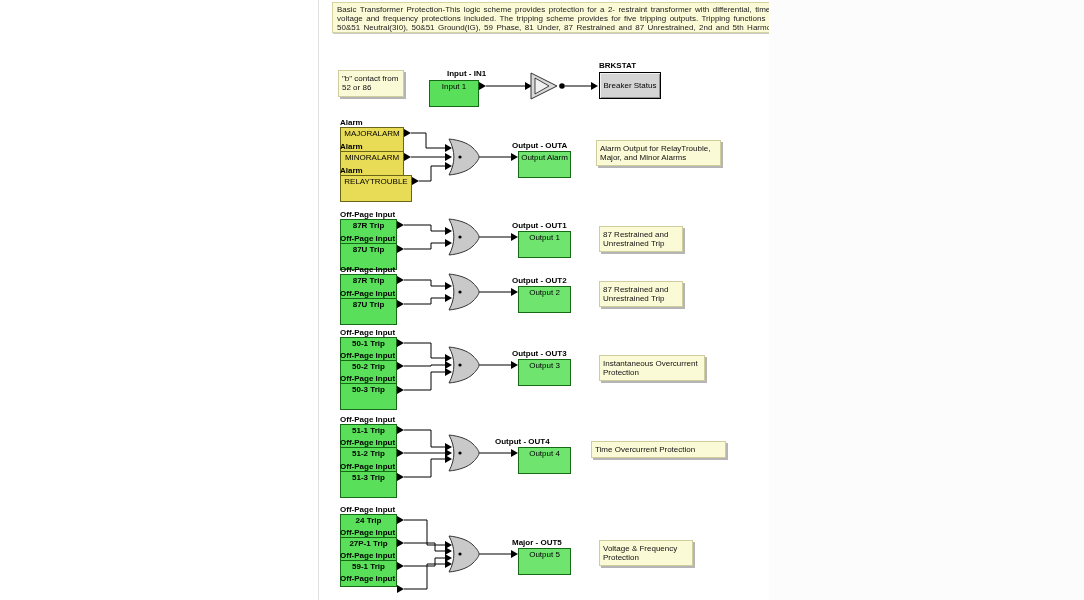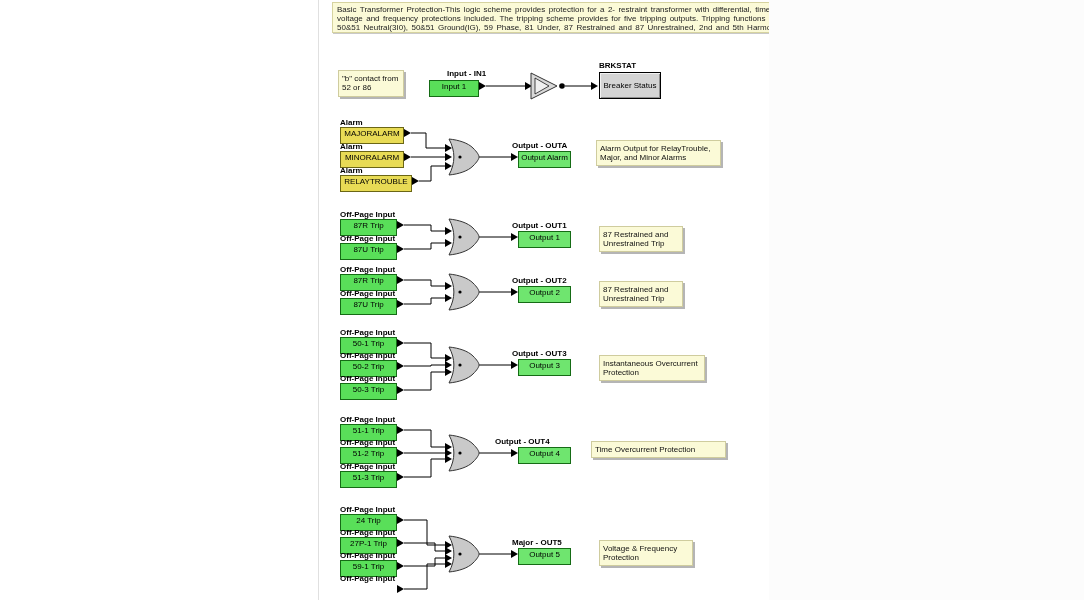--- a/index.html
+++ b/index.html
@@ -5,25 +5,25 @@
 <style>
   html,body{margin:0;padding:0;}
   body{width:1084px;height:600px;background:#fcfcfc;position:relative;overflow:hidden;
        font-family:"Liberation Sans",sans-serif;}
   #left-margin{position:absolute;left:0;top:0;width:318px;height:600px;background:#ffffff;}
   #canvas{position:absolute;left:318px;top:0;width:450px;height:600px;background:#ffffff;
           border-left:1px solid #e0e0e0;overflow:hidden;}
   #wires{position:absolute;left:0;top:0;pointer-events:none;}
   .hdr{position:absolute;font:bold 8px/8px "Liberation Sans",sans-serif;color:#000;white-space:nowrap;}
   .ctr{text-align:left;}
-  .box{position:absolute;height:17px;box-sizing:border-box;text-align:center;overflow:hidden;
+  .box{position:absolute;height:27px;box-sizing:border-box;text-align:center;overflow:hidden;
        white-space:nowrap;font:8px/11px "Liberation Sans",sans-serif;color:#000;}
   .green{background:var(--block-green);border:1px solid #156b15;}
   .yellow{background:var(--block-yellow);border:1px solid #6b6615;}
-  .trip{width:57px;}
+  .trip{width:57px;font-weight:bold;}
   .out{width:53px;background:var(--output-green);}
   .note{position:absolute;background:var(--note-yellow);border:1px solid #cfcc9e;
         box-shadow:2px 2px 0 #b5b5b5;font:8px/9px "Liberation Sans",sans-serif;color:#111;
         padding:3px;box-sizing:border-box;}
   .desc{position:absolute;left:13px;top:2px;width:524px;height:31px;background:var(--note-yellow);
         border:1px solid #d6d3a0;box-shadow:1px 1px 0 #c9c9c9;padding:2px 4px;box-sizing:border-box;}
   .desc div{font:8px/9px "Liberation Sans",sans-serif;color:#222;white-space:nowrap;word-spacing:1.2px;}
   .device{position:absolute;left:280px;top:72px;width:62px;height:27px;background:var(--device-gray);
         border:1px solid #000;box-sizing:border-box;display:flex;align-items:center;justify-content:center;
         font:8px "Liberation Sans",sans-serif;color:#000;

